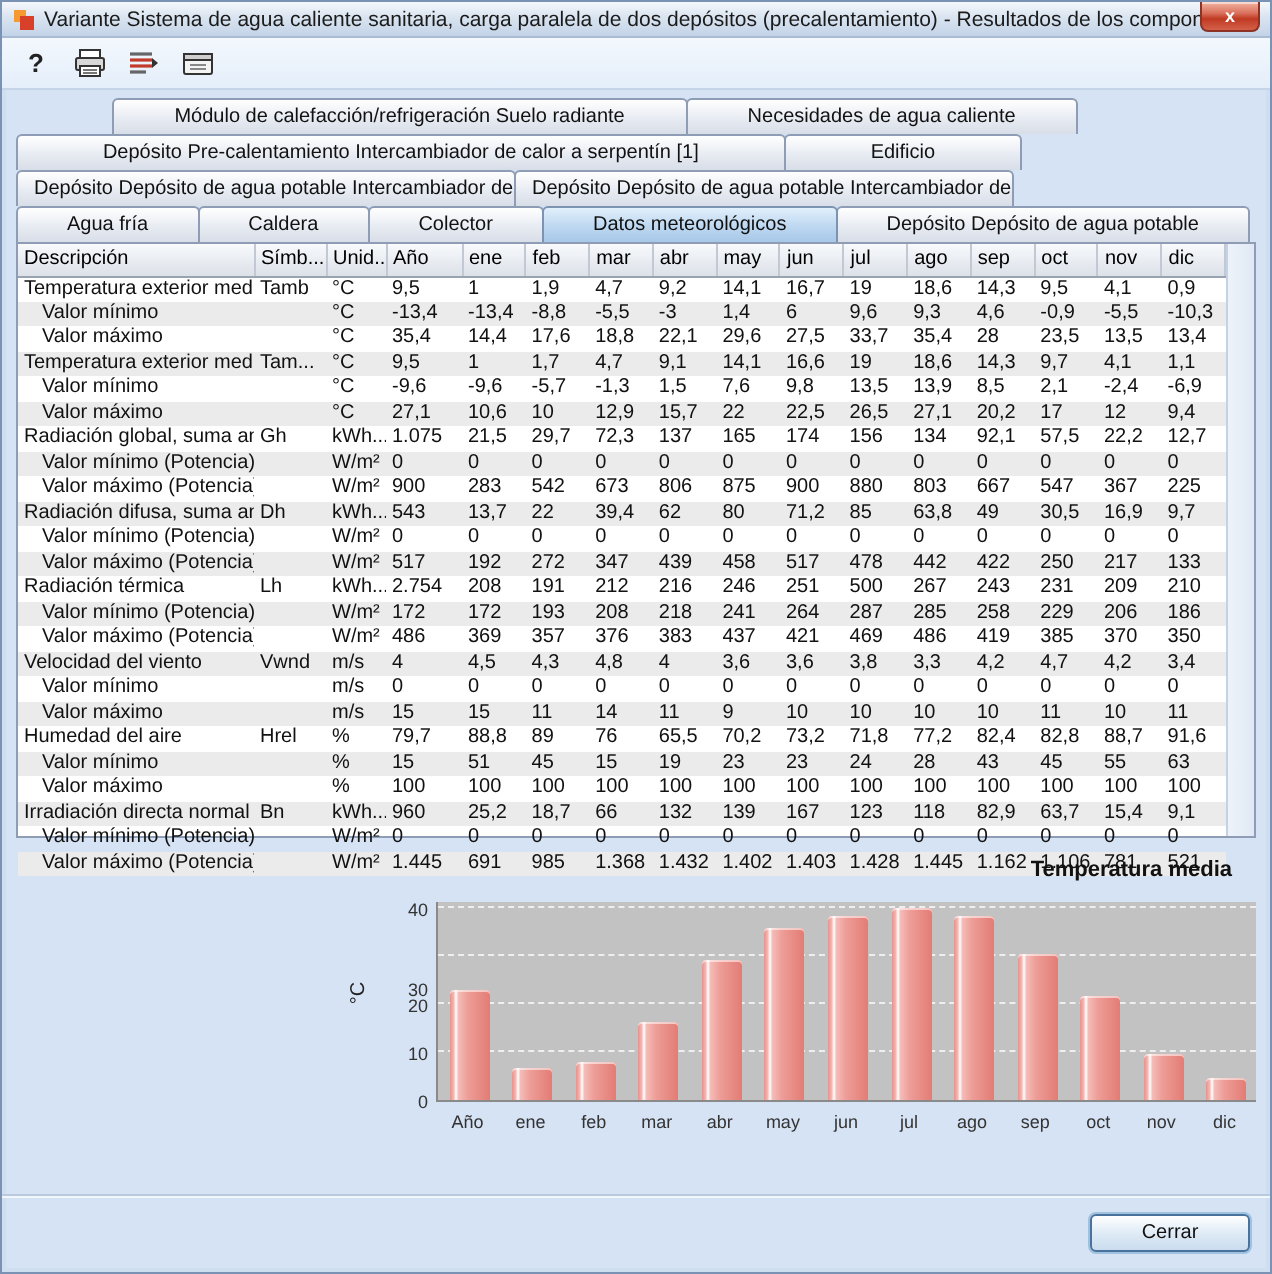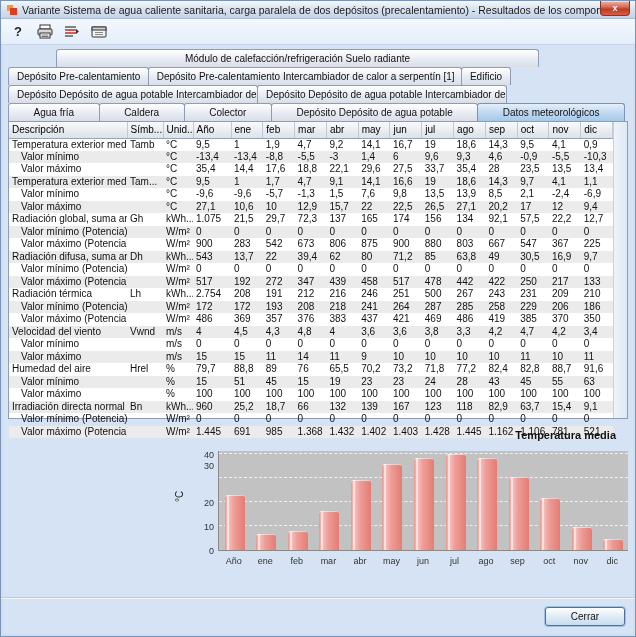--- a/index.html
+++ b/index.html
@@ -113,36 +113,36 @@
         <line x1="4" y1="7.5" x2="12" y2="7.5" stroke="#888"></line>
         <line x1="4" y1="9.5" x2="12" y2="9.5" stroke="#888"></line>
       </svg>
     </span>
   </div>
 
   <div class="content">
 
     <div class="tab-row tab-row-1">
         <div class="tab">Módulo de calefacción/refrigeración Suelo radiante</div>
+        <div class="tab">Necesidades de agua caliente</div>
       </div>
     <div class="tab-row tab-row-2">
-        <div class="tab">Depósito Pre-calentamiento</div>
         <div class="tab">Depósito Pre-calentamiento Intercambiador de calor a serpentín [1]</div>
         <div class="tab">Edificio</div>
       </div>
     <div class="tab-row tab-row-3">
         <div class="tab">Depósito Depósito de agua potable Intercambiador de calor a serpentín [1]</div>
         <div class="tab">Depósito Depósito de agua potable Intercambiador de calor a serpentín [2]</div>
       </div>
     <div class="tab-row tab-row-4">
         <div class="tab">Agua fría</div>
         <div class="tab">Caldera</div>
         <div class="tab">Colector</div>
+        <div class="tab selected">Datos meteorológicos</div>
         <div class="tab">Depósito Depósito de agua potable</div>
-        <div class="tab selected">Datos meteorológicos</div>
       </div>
 
     <div class="table-wrap">
       <table>
         <colgroup>
           <col style="width:118px">
             <col style="width:36px">
             <col style="width:30px">
             <col style="width:38px">
           <col style="width:31.8px">
@@ -634,21 +634,21 @@
           <div class="bar" style="left: 226.538px; height: 96.3855px;"></div>
           <div class="bar" style="left: 258.077px; height: 91.5663px;"></div>
           <div class="bar" style="left: 289.615px; height: 73.494px;"></div>
           <div class="bar" style="left: 321.154px; height: 51.8072px;"></div>
           <div class="bar" style="left: 352.692px; height: 22.8916px;"></div>
           <div class="bar" style="left: 384.231px; height: 10.8434px;"></div>
         </div>
     <div class="ytick" style="top: 127px;">0</div>
         <div class="ytick" style="top: 102.904px;">10</div>
         <div class="ytick" style="top: 78.8072px;">20</div>
-        <div class="ytick" style="top: 42px;">30</div>
+        <div class="ytick" style="top: 71px;">30</div>
         <div class="ytick" style="top: 30.6145px;">40</div>
         <div class="xlab" style="left: 210px; width: 31.5385px;">Año</div>
         <div class="xlab" style="left: 241.538px; width: 31.5385px;">ene</div>
         <div class="xlab" style="left: 273.077px; width: 31.5385px;">feb</div>
         <div class="xlab" style="left: 304.615px; width: 31.5385px;">mar</div>
         <div class="xlab" style="left: 336.154px; width: 31.5385px;">abr</div>
         <div class="xlab" style="left: 367.692px; width: 31.5385px;">may</div>
         <div class="xlab" style="left: 399.231px; width: 31.5385px;">jun</div>
         <div class="xlab" style="left: 430.769px; width: 31.5385px;">jul</div>
         <div class="xlab" style="left: 462.308px; width: 31.5385px;">ago</div>

